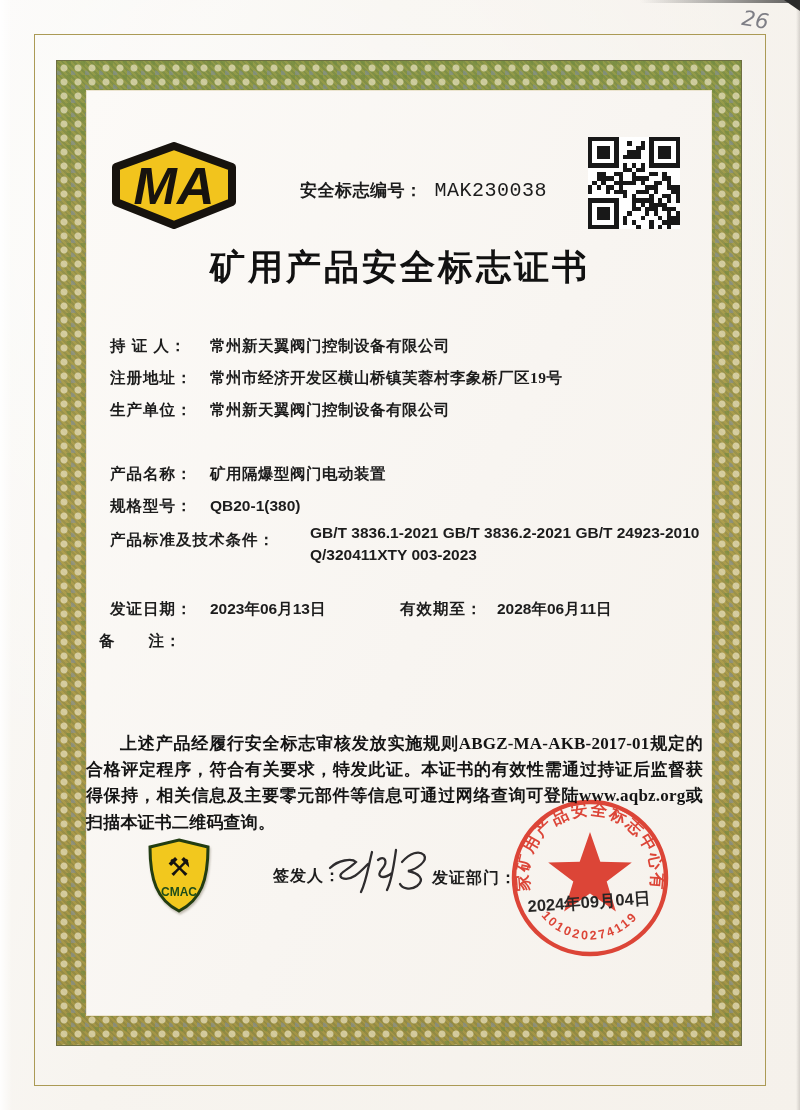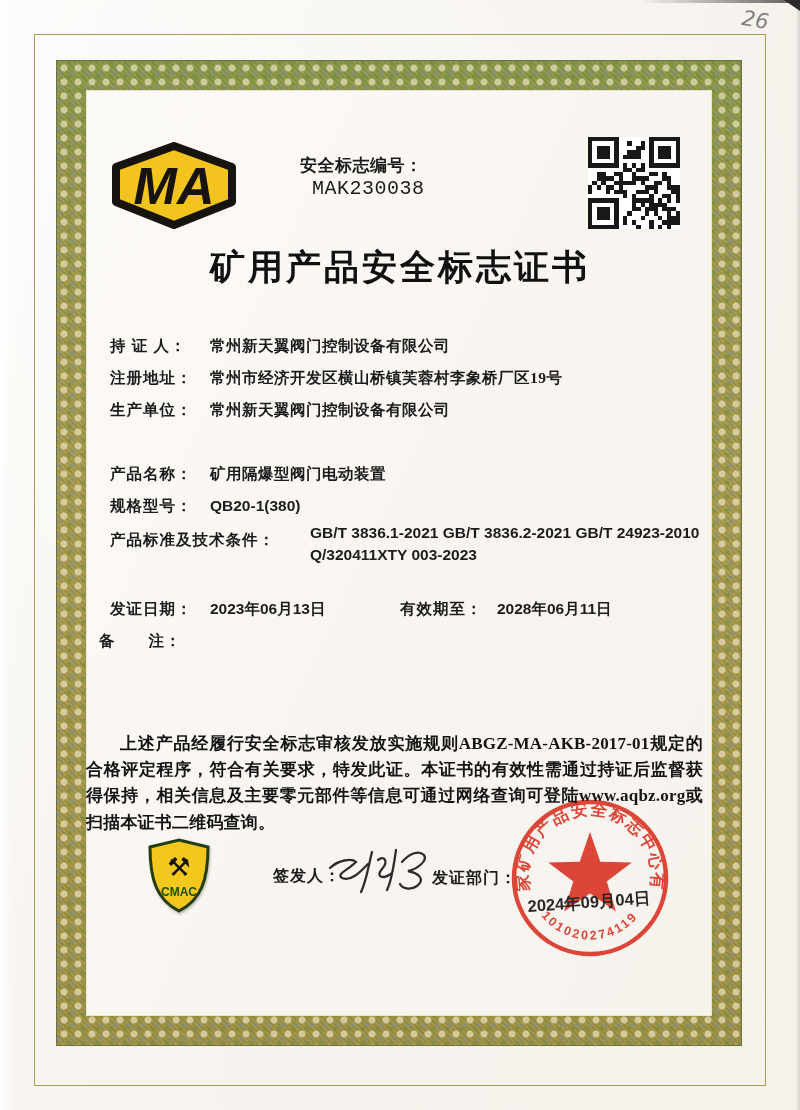--- a/index.html
+++ b/index.html
@@ -25,21 +25,21 @@
   }
   .frame-inner{
     position:absolute;inset:29px;
     background:linear-gradient(115deg,#fcfaf7 0%,#f8f5f1 55%,#f6f2ec 100%);
     box-shadow:inset 0 0 0 1px #ece4d0;
   }
   .inner-line{position:absolute;left:34px;top:34px;right:34px;bottom:24px;border:1px solid #ab9a55;pointer-events:none;}
   .content{position:absolute;inset:0;}
   
   .ma-logo{position:absolute;left:111px;top:142px;width:126px;height:87px;}
-  .code-line{position:absolute;left:300px;top:154px;display:flex;align-items:flex-start;flex-direction:column;}
+  .code-line{position:absolute;left:300px;top:179px;display:flex;align-items:flex-end;}
   .code-label{font-size:17px;font-weight:700;letter-spacing:.5px;}
   .code-value{font-family:Liberation Mono, monospace;font-size:20px;margin-left:12px;letter-spacing:.5px;}
   .qr{position:absolute;left:588px;top:137px;width:92px;height:92px;background:#fff;}
   .cert-title{
     position:absolute;left:0;right:0;top:244px;text-align:center;
     font-family:"Liberation Serif","DejaVu Serif",serif;
     font-size:35px;font-weight:900;letter-spacing:3px;color:#111;
   }
   
   .row{position:absolute;left:110px;display:flex;font-size:15.5px;line-height:1.2;}

